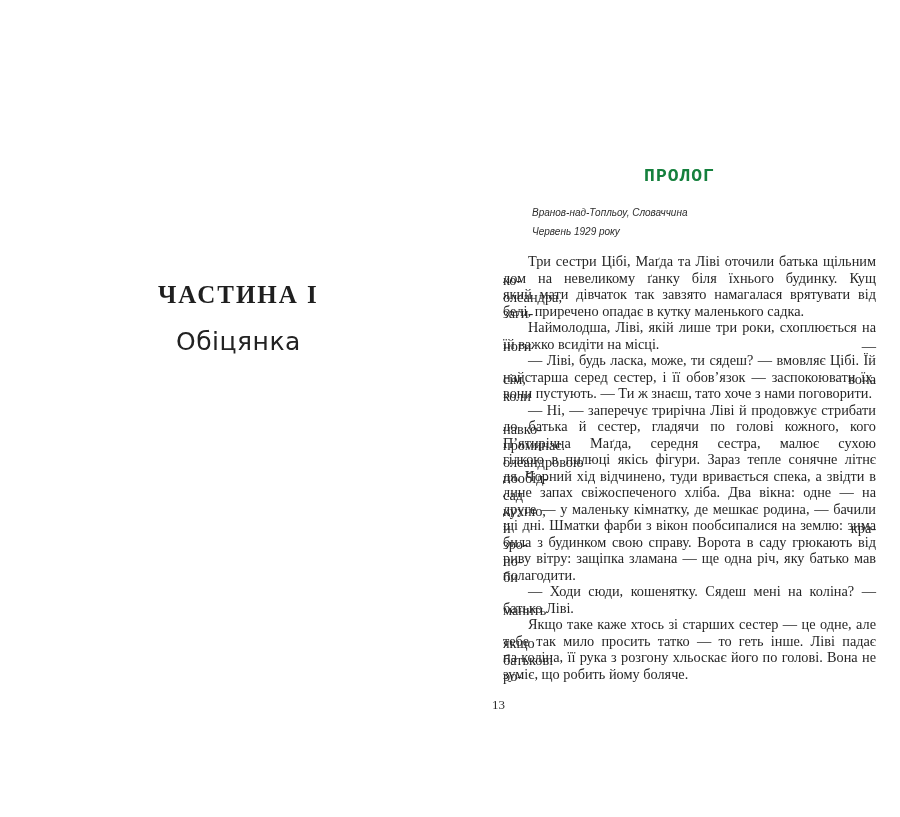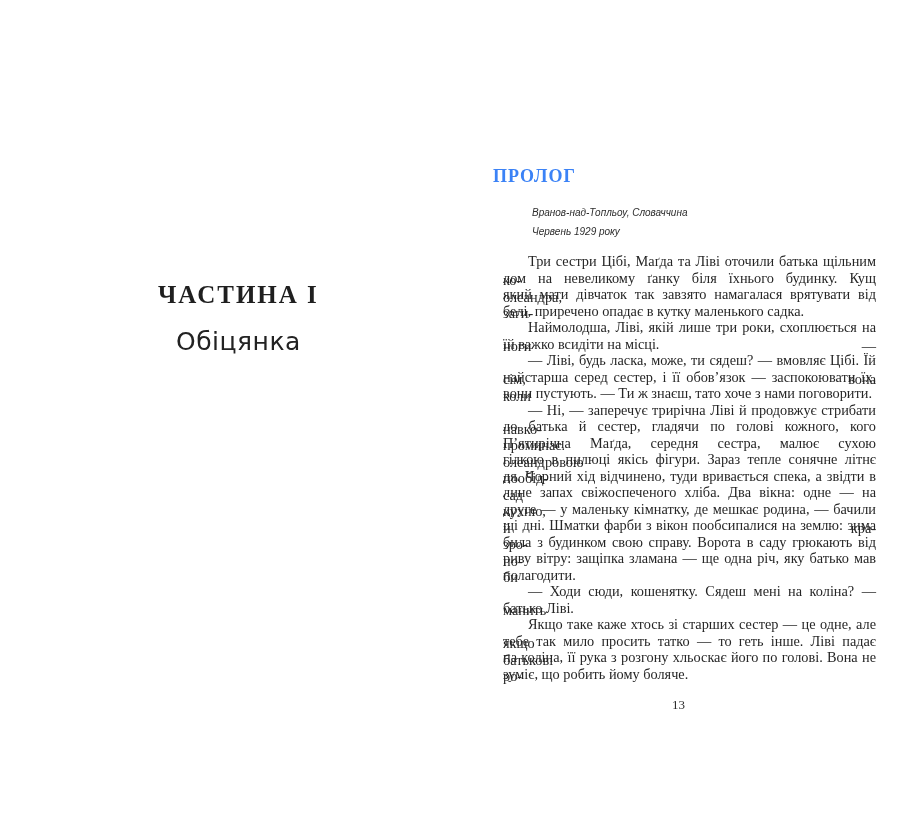--- a/index.html
+++ b/index.html
@@ -38,25 +38,26 @@
     color: #222222;
     line-height: 1.1;
   }
 
   
   .prologue-heading {
     position: absolute;
     left: 503px; top: 167px;
     width: 373px;
     transform: translateX(-10px);
-    font-family: Liberation Serif, serif;
+    text-align: center;
+    font-family: Liberation Mono, monospace;
     font-weight: 600;
     font-size: 18px;
     letter-spacing: 1px;
-    color: #3b82f6;
+    color: #15803d;
     line-height: 1.1;
   }
   .dateline {
     position: absolute;
     left: 532px; top: 203px;
     font-family: "Liberation Sans", sans-serif;
     font-style: italic;
     font-size: 10px;
     line-height: 19px;
     color: #2d2d2d;
@@ -76,21 +77,20 @@
     text-align-last: justify;
   }
   .bline.first { text-indent: 25px; }
   .bline.last  { text-align-last: left; }
 
   .page-number {
     position: absolute;
     left: 503px; top: 697px;
     width: 373px;
     transform: translateX(-11px);
-    text-align: center;
     font-family: "Liberation Serif", serif;
     font-size: 13px;
     color: #2b2b2b;
   }
 </style>
 </head>
 <body>
 
 <div class="book-spread">
 

